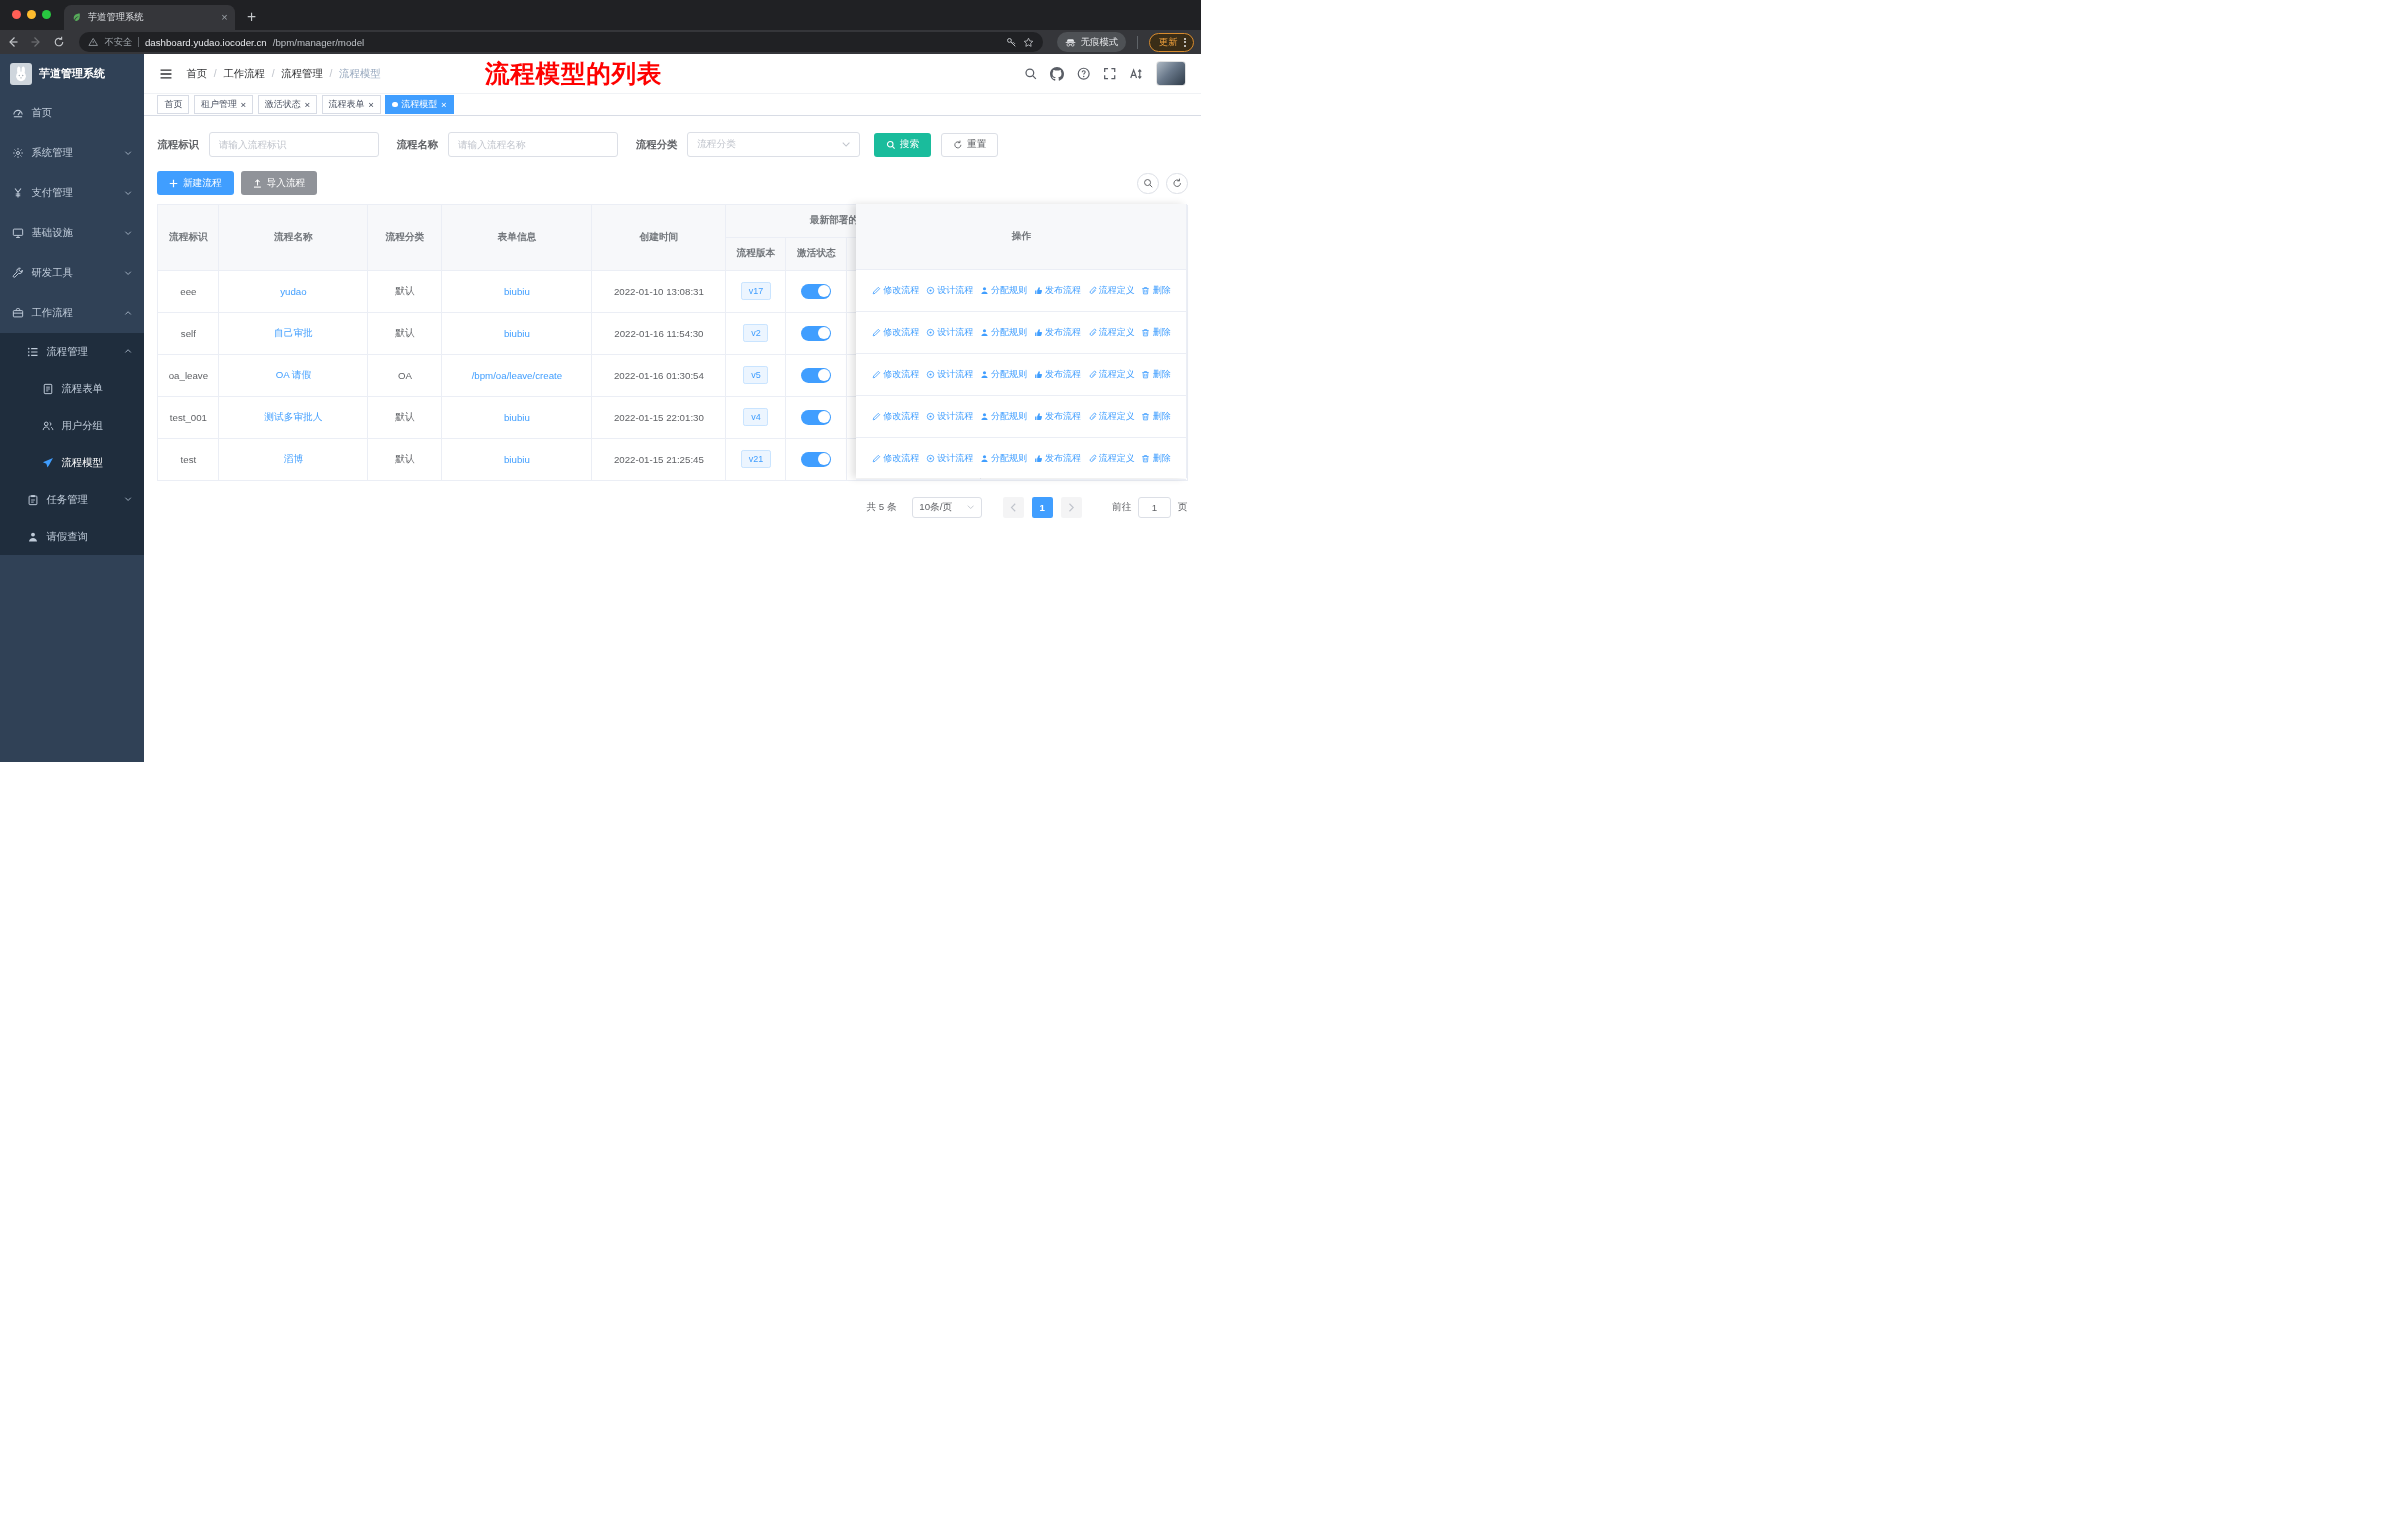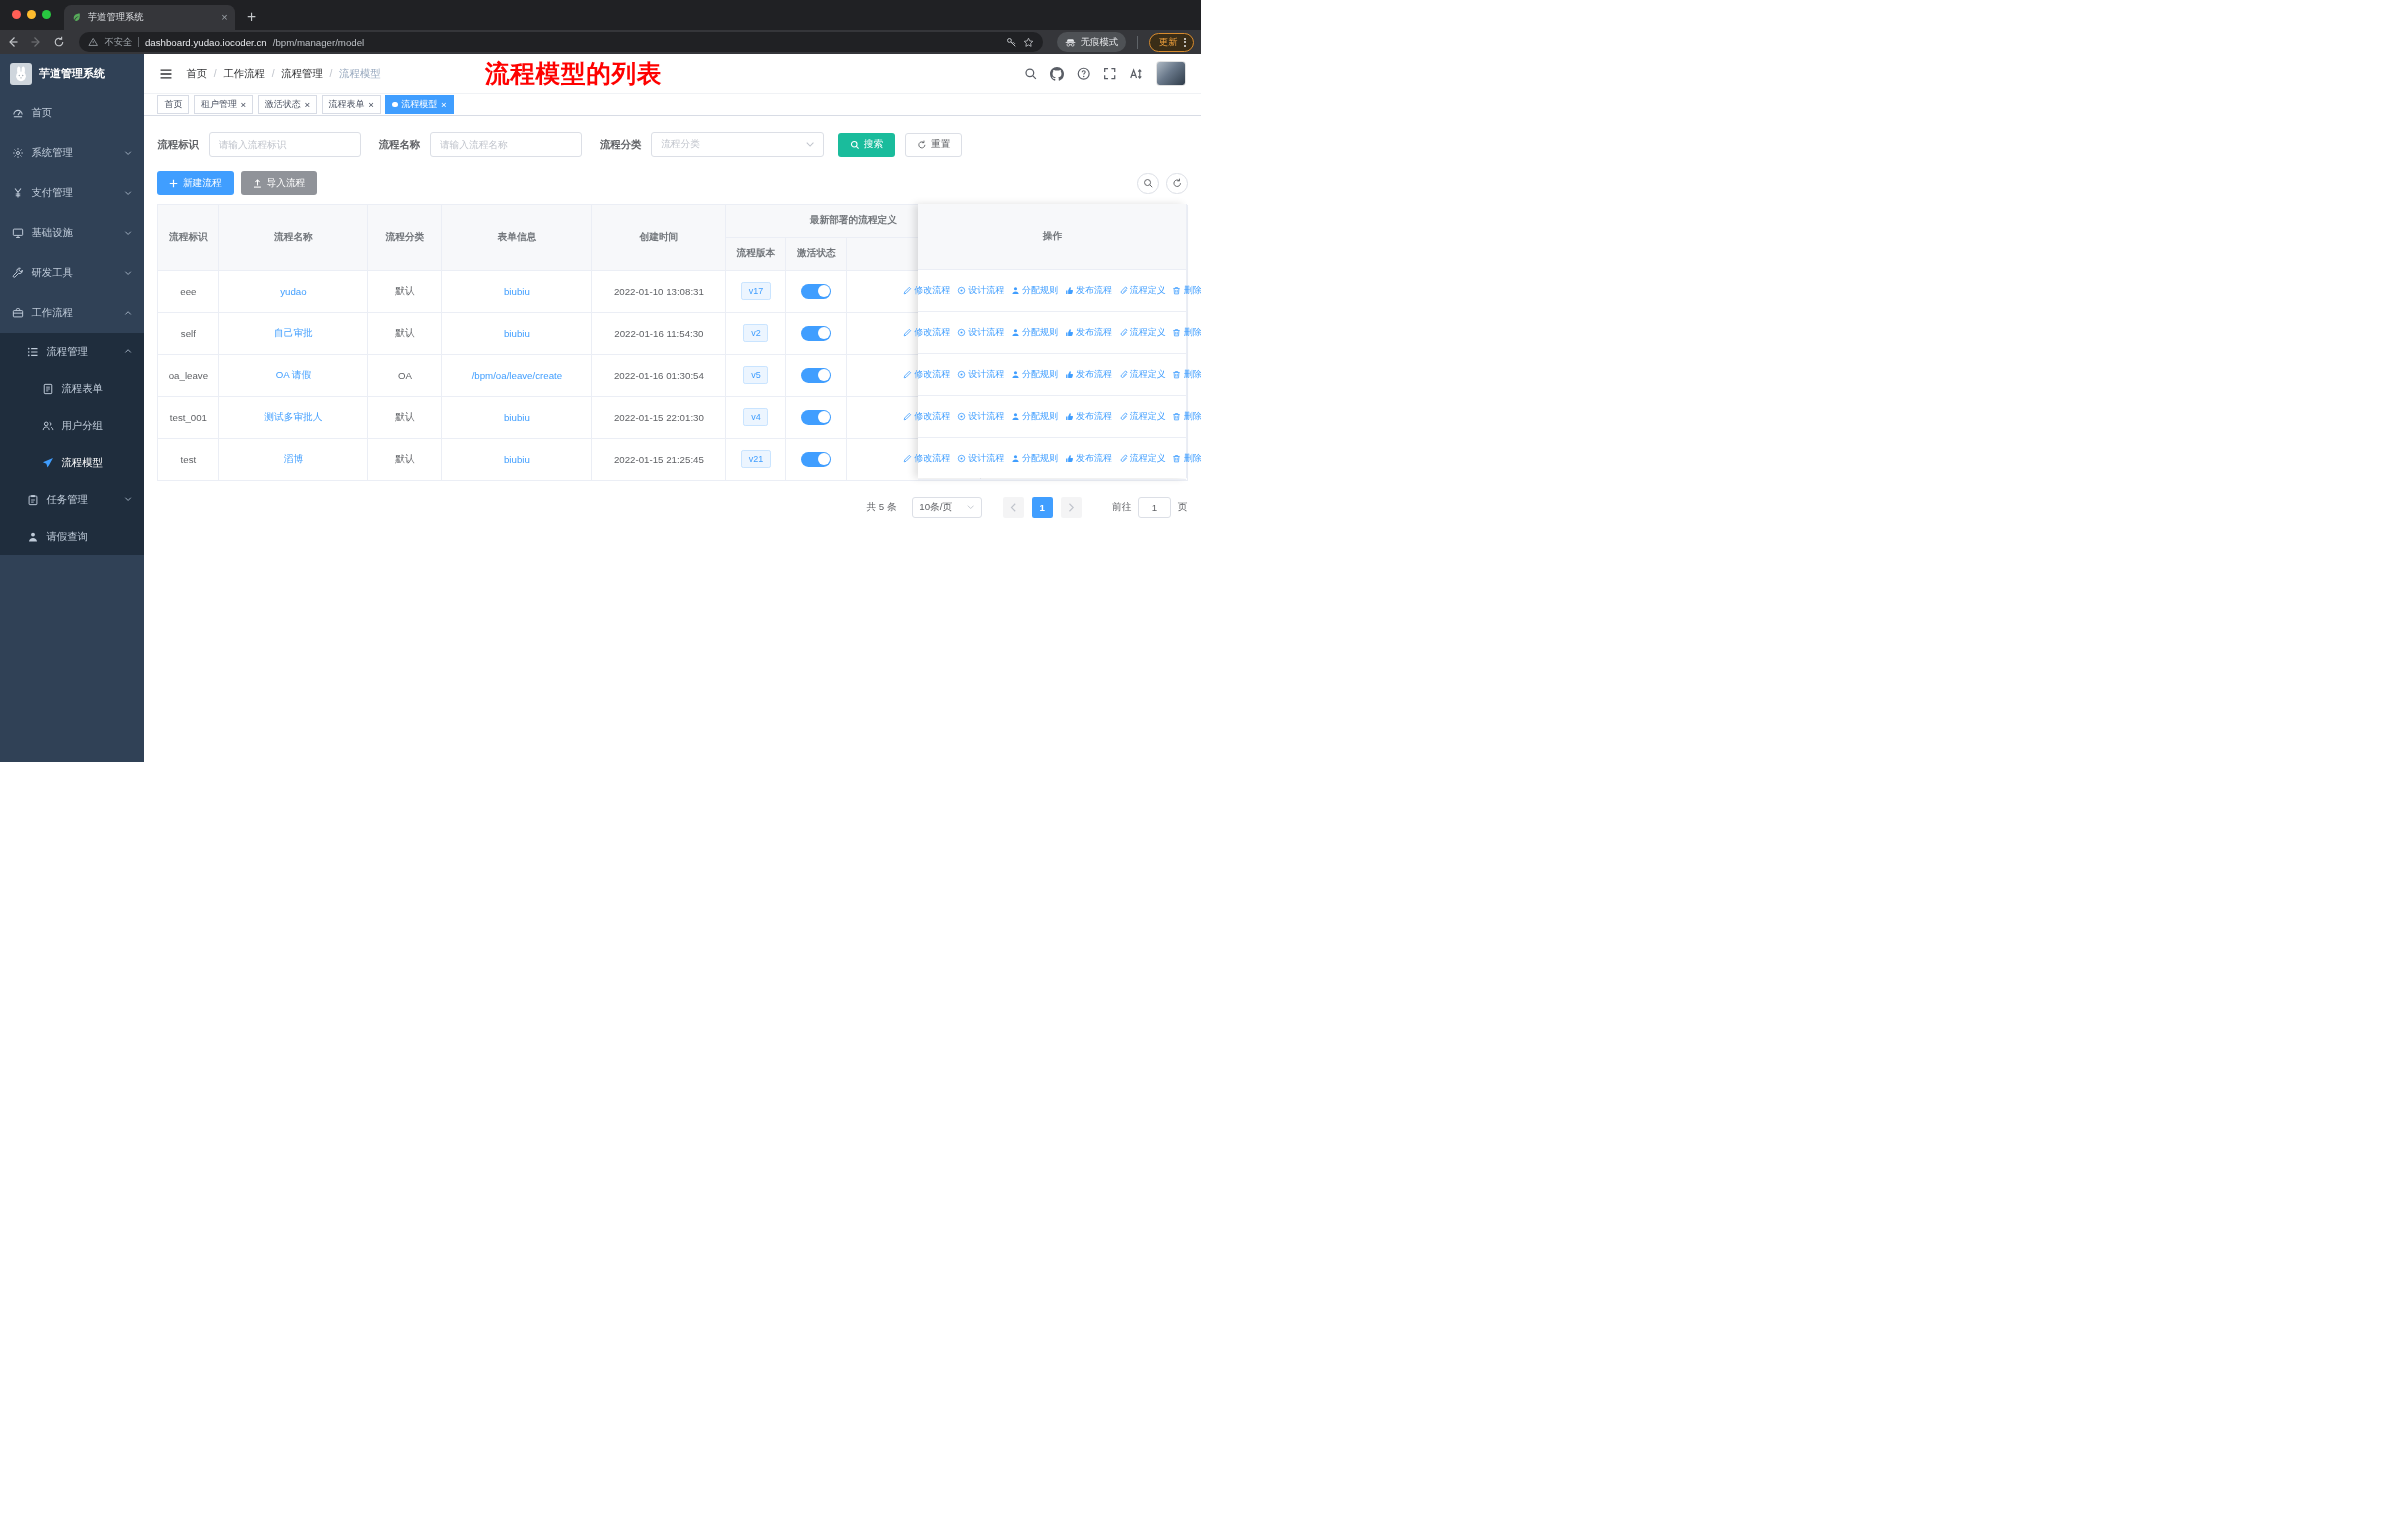--- a/index.html
+++ b/index.html
@@ -73,21 +73,21 @@
   .tags-bar{height:23px;border-top:0.7px solid #f0f2f5;border-bottom:0.7px solid #d8dce5;display:flex;align-items:center;padding:0 13.4px;gap:4.5px;background:#fff;}
   .tag{height:18.6px;display:inline-flex;align-items:center;gap:3.7px;padding:0 6px;border:0.7px solid #d8dce5;background:#fff;color:#495060;font-size:9px;cursor:pointer;}
   .tag .dot{width:5.2px;height:5.2px;border-radius:50%;background:#fff;display:inline-block;}
   .tag .x{font-size:9.7px;line-height:1;}
   .tag.active{background:var(--accent);border-color:var(--accent);color:#fff;}
 
   
   .content{padding:16.4px 13.4px 0;flex:1;}
   .filter-row{display:flex;align-items:center;}
   .f-label{font-size:10.4px;font-weight:bold;color:var(--text);margin-right:9.7px;white-space:nowrap;}
-  .f-input{width:152px;height:25px;border:0.7px solid var(--border);border-radius:3px;padding:0 9px;font-size:9.7px;color:var(--text);outline:none;margin-right:18px;}
+  .f-input{width:170px;height:25px;border:0.7px solid var(--border);border-radius:3px;padding:0 9px;font-size:9.7px;color:var(--text);outline:none;margin-right:18px;}
   .f-input::placeholder{color:#c0c4cc;}
   .f-select{width:173px;height:25px;border:0.7px solid var(--border);border-radius:3px;display:flex;align-items:center;justify-content:space-between;padding:0 9px;color:#c0c4cc;font-size:9.7px;cursor:pointer;margin-right:13.4px;}
   .btn{height:24px;border-radius:3px;display:inline-flex;align-items:center;gap:4.5px;padding:0 11px;font-size:9.7px;cursor:pointer;border:0.7px solid transparent;white-space:nowrap;}
   .btn-search{background:var(--teal);color:#fff;margin-right:9.7px;}
   .btn-reset{background:#fff;border-color:var(--border);color:var(--text);}
 
   .toolbar-row{margin-top:14px;display:flex;align-items:center;}
   .btn-create{background:var(--accent);color:#fff;}
   .btn-import{background:#909399;color:#fff;margin-left:7.4px;}
   .mini-group{margin-left:auto;display:flex;gap:7.4px;}
@@ -99,21 +99,21 @@
     grid-template-columns:61px 149px 74px 150px 134px 60px 61px 134px 207px;
     grid-template-rows:33px 33px repeat(5,42px);
     border-top:0.7px solid var(--tborder);border-left:0.7px solid var(--tborder);}
   .gc{border-right:0.7px solid var(--tborder);border-bottom:0.7px solid var(--tborder);display:flex;align-items:center;justify-content:center;font-size:9.7px;color:var(--text);overflow:hidden;white-space:nowrap;background:#fff;}
   .gh{background:#f7f8fa;color:#72767b;font-weight:bold;}
   .t-link{color:var(--accent);cursor:pointer;}
   .ver-tag{display:inline-block;padding:2.2px 6.7px;font-size:9px;line-height:1.2;color:var(--accent);background:#ecf5ff;border:0.7px solid #c9e4ff;border-radius:2.2px;}
   .switch{width:30px;height:15px;border-radius:7.4px;background:var(--accent);position:relative;display:inline-block;cursor:pointer;}
   .switch::after{content:"";position:absolute;width:12px;height:12px;border-radius:50%;background:#fff;top:1.5px;left:16.4px;}
 
-  .fixed-op{position:absolute;top:0;right:0;width:269px;height:274px;background:#fff;box-shadow:-3.7px 0 7.4px rgba(0,0,0,.12);border-right:0.7px solid var(--tborder);}
+  .fixed-op{position:absolute;top:0;right:0;width:331px;height:274px;background:#fff;box-shadow:-3.7px 0 7.4px rgba(0,0,0,.12);border-right:0.7px solid var(--tborder);}
   .op-header{height:66px;display:flex;align-items:center;justify-content:center;background:#f7f8fa;border-bottom:0.7px solid var(--tborder);font-weight:bold;color:#72767b;font-size:9.7px;}
   .op-row{height:42px;display:flex;align-items:center;justify-content:center;gap:6.7px;border-bottom:0.7px solid var(--tborder);padding:0 4.5px;}
   .lnk{color:var(--accent);font-size:9px;display:inline-flex;align-items:center;gap:2.2px;cursor:pointer;white-space:nowrap;text-decoration:none;}
   .ai{display:flex;}
 
   
   .pagination{width:1030px;margin-top:16.4px;display:flex;align-items:center;justify-content:flex-end;font-size:9.7px;color:var(--text);}
   .p-total{margin-right:15px;}
   .psize{width:70px;height:21px;border:0.7px solid var(--border);border-radius:3px;display:flex;align-items:center;justify-content:space-between;padding:0 6.7px;cursor:pointer;margin-right:21px;}
   .pbtn{width:21px;height:21px;background:#f4f4f5;border-radius:2.2px;display:flex;align-items:center;justify-content:center;color:#c0c4cc;cursor:pointer;}

